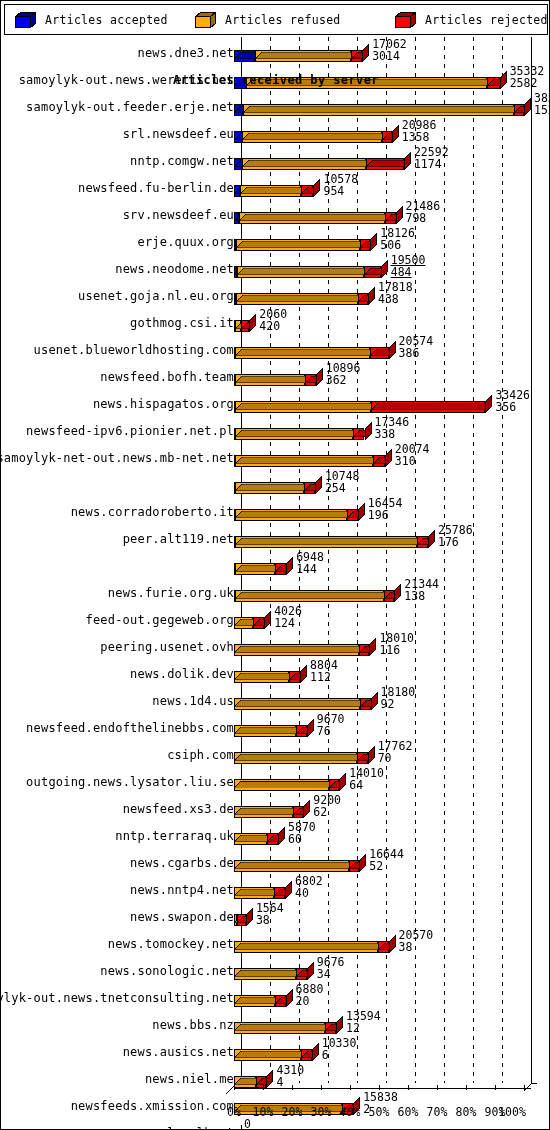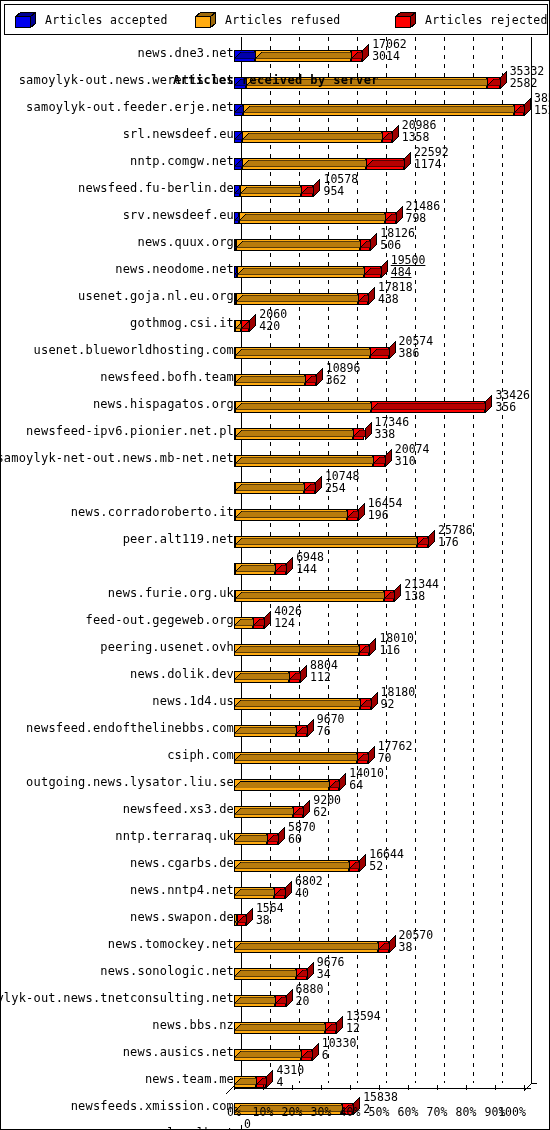--- a/index.html
+++ b/index.html
@@ -247,21 +247,21 @@
             <div class="endcap" style="left: 161.53px;"><svg width="7" height="18" viewBox="0 0 7 18" shape-rendering="crispEdges">
                 <polygon points="0.5,6.5 6.5,0.5 6.5,11.5 0.5,17.5" fill="#9d0000" stroke="#000"></polygon>
               </svg></div>
           </div>
           <div class="vals" style="left: 401.53px;">
             <span>21486</span>
             <span>798</span>
           </div>
         </div>
         <div class="row" style="top: 189px;">
-          <div class="row-label">news.quux.org</div>
+          <div class="row-label">erje.quux.org</div>
           <div class="bar">
             <div class="seg acc" style="left: 0px; width: 2.32px;"></div>
             <div class="toplid" style="left: 0px; width: 9.32px;"><svg width="9.32" height="7" viewBox="0 0 9.32 7" preserveAspectRatio="none" shape-rendering="crispEdges">
                 <polygon points="0,7 7,0 9.32,0 2.32,7" fill="#0000ab" stroke="#000" stroke-width="1"></polygon>
               </svg></div>
             <div class="seg ref" style="left: 2.32px; width: 123.54px;"></div>
             <div class="toplid" style="left: 2.32px; width: 130.54px;"><svg width="130.54" height="7" viewBox="0 0 130.54 7" preserveAspectRatio="none" shape-rendering="crispEdges">
                 <polygon points="0,7 7,0 130.54,0 123.53999999999999,7" fill="#b87b0c" stroke="#000" stroke-width="1"></polygon>
               </svg></div>
             <div class="seg rej" style="left: 125.86px; width: 10.44px;"></div>
@@ -989,21 +989,21 @@
             <div class="endcap" style="left: 77.72px;"><svg width="7" height="18" viewBox="0 0 7 18" shape-rendering="crispEdges">
                 <polygon points="0.5,6.5 6.5,0.5 6.5,11.5 0.5,17.5" fill="#9d0000" stroke="#000"></polygon>
               </svg></div>
           </div>
           <div class="vals" style="left: 317.72px;">
             <span>10330</span>
             <span>6</span>
           </div>
         </div>
         <div class="row" style="top: 1026px;">
-          <div class="row-label">news.team.me</div>
+          <div class="row-label">news.niel.me</div>
           <div class="bar">
             <div class="seg acc" style="left: 0px; width: 1px;"></div>
             <div class="toplid" style="left: 0px; width: 7.29px;"><svg width="7.29" height="7" viewBox="0 0 7.29 7" preserveAspectRatio="none" shape-rendering="crispEdges">
                 <polygon points="0,7 7,0 7.29,0 0.29,7" fill="#0000ab" stroke="#000" stroke-width="1"></polygon>
               </svg></div>
             <div class="seg ref" style="left: 0.29px; width: 21.46px;"></div>
             <div class="toplid" style="left: 0.29px; width: 28.46px;"><svg width="28.460000000000004" height="7" viewBox="0 0 28.460000000000004 7" preserveAspectRatio="none" shape-rendering="crispEdges">
                 <polygon points="0,7 7,0 28.460000000000004,0 21.460000000000004,7" fill="#b87b0c" stroke="#000" stroke-width="1"></polygon>
               </svg></div>
             <div class="seg rej" style="left: 21.75px; width: 10.73px;"></div>
@@ -1067,21 +1067,21 @@
           </svg></div>
         <div class="tick" style="left: 230px; top: 2px;"></div>
         <div class="ticklab" style="left: 230px;">0%</div>
         <div class="tick" style="left: 259px; top: 2px;"></div>
         <div class="ticklab" style="left: 259px;">10%</div>
         <div class="tick" style="left: 288px; top: 2px;"></div>
         <div class="ticklab" style="left: 288px;">20%</div>
         <div class="tick" style="left: 317px; top: 2px;"></div>
         <div class="ticklab" style="left: 317px;">30%</div>
         <div class="tick" style="left: 346px; top: 2px;"></div>
-        <div class="ticklab" style="left: 346px;">40%</div>
+        <div class="ticklab" style="left: 346px; font-style: italic;">40%</div>
         <div class="tick" style="left: 375px; top: 2px;"></div>
         <div class="ticklab" style="left: 375px;">50%</div>
         <div class="tick" style="left: 404px; top: 2px;"></div>
         <div class="ticklab" style="left: 404px;">60%</div>
         <div class="tick" style="left: 433px; top: 2px;"></div>
         <div class="ticklab" style="left: 433px;">70%</div>
         <div class="tick" style="left: 462px; top: 2px;"></div>
         <div class="ticklab" style="left: 462px;">80%</div>
         <div class="tick" style="left: 491px; top: 2px;"></div>
         <div class="ticklab" style="left: 491px;">90%</div>

